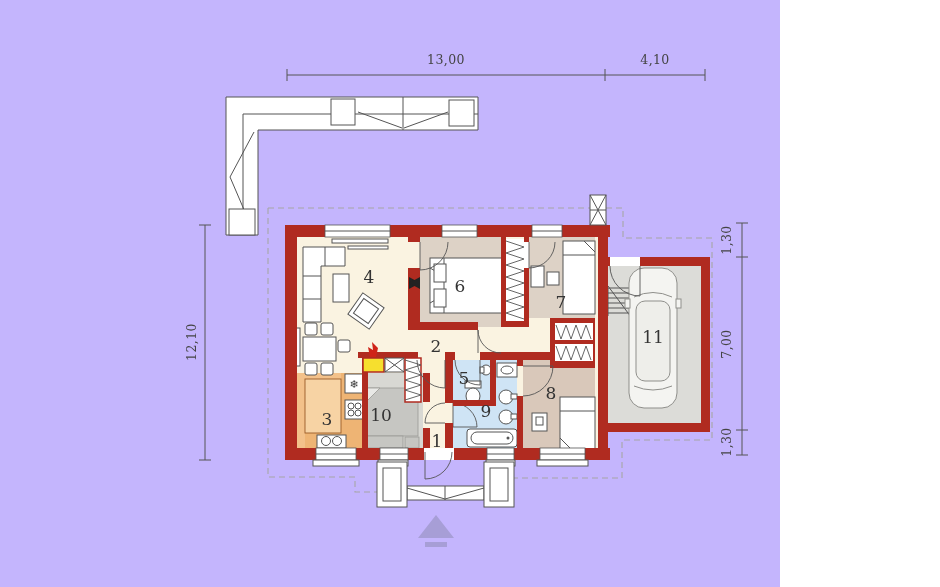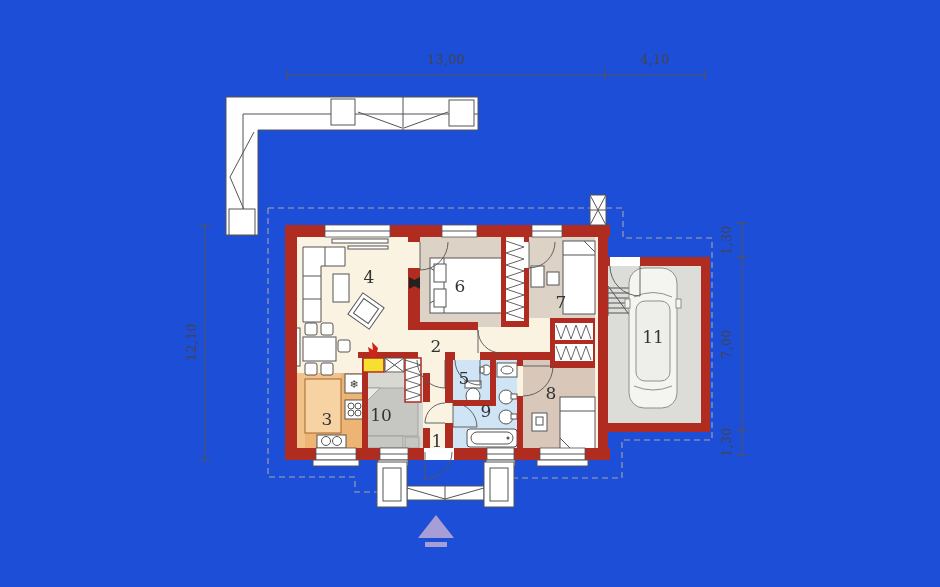--- a/index.html
+++ b/index.html
@@ -1,16 +1,16 @@
 <!DOCTYPE html>
 <html><head>
 <meta charset="utf-8">
 <style>
   html,body{margin:0;padding:0;background:#ffffff;}
-  .canvas{position:relative;width:940px;height:587px;background:#1d4ed8;overflow:hidden;
+  .canvas{position:relative;width:780px;height:587px;background:#c4b5fd;overflow:hidden;
           font-family:"DejaVu Serif", serif;}
   svg{position:absolute;left:0;top:0;}
   text.dim{font-size:12.5px;fill:#444;letter-spacing:.4px;font-family:"DejaVu Serif", serif;}
   text.rlabel{font-size:17px;fill:#333;font-family:"DejaVu Serif", serif;}
   text.icon{font-size:11px;fill:#333;font-family:"DejaVu Sans", sans-serif;}
   .thin{stroke:#555;stroke-width:1;fill:none;}
   .thinw{stroke:#555;stroke-width:1;fill:#ffffff;}
   .wall{fill:#b02b20;}
   .winline{stroke:#555;stroke-width:0.8;fill:#ffffff;}
   .arcline{stroke:#555;stroke-width:0.9;fill:none;}

